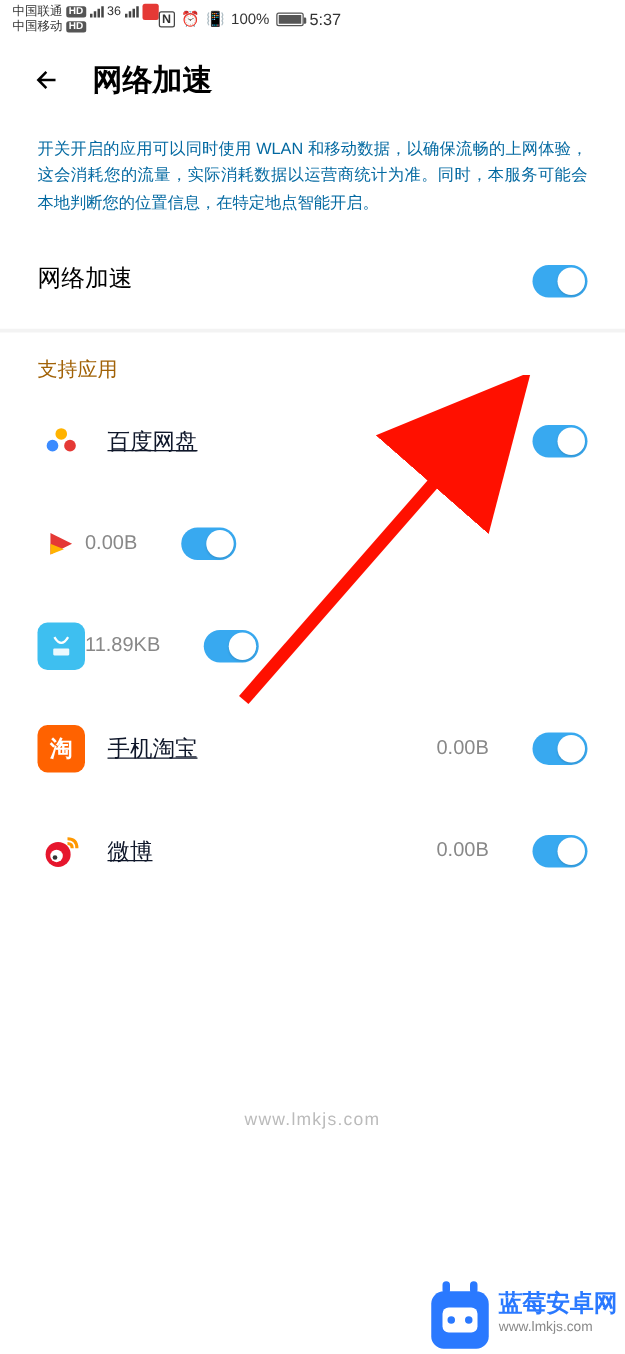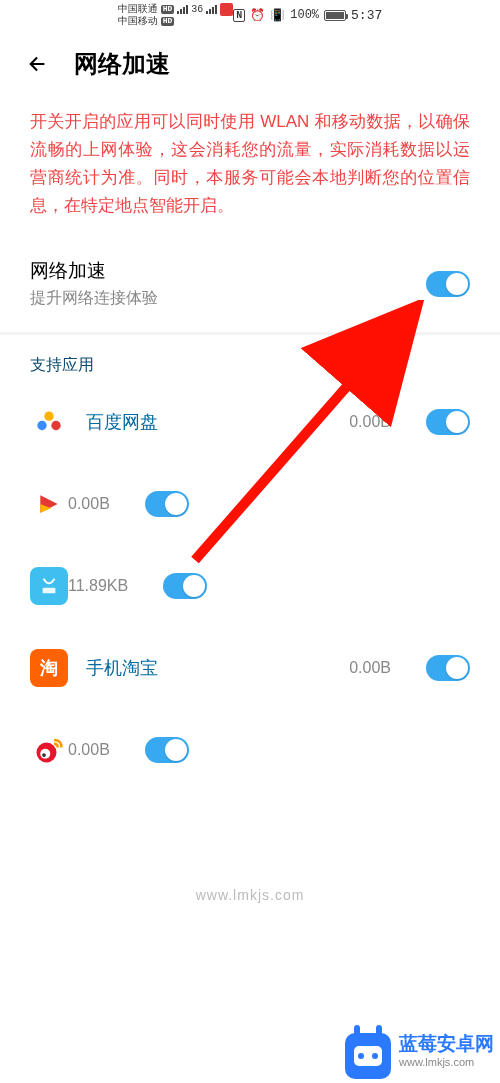--- a/index.html
+++ b/index.html
@@ -8,64 +8,63 @@
       height: 1083px;
       font-family: -apple-system, "PingFang SC", "Microsoft YaHei", sans-serif;
       background: #fff;
       position: relative;
       overflow: hidden;
     }
     .status-bar {
       height: 30px;
       display: flex;
       align-items: center;
-      justify-content: center;
+      justify-content: flex-start;
       padding: 0 10px;
       font-size: 11px;
       color: #333;
-      font-family: Liberation Mono, monospace;
     }
     .status-left { display: flex; flex-direction: column; line-height: 1.1; font-size: 10px; }
     .carrier-row { display: flex; align-items: center; gap: 3px; }
     .hd-badge { background:#555;color:#fff;border-radius:2px;padding:0 2px;font-size:8px;font-weight:bold; }
     .sig { display:inline-flex;align-items:flex-end;gap:1px;height:9px; }
     .sig span { width:2px;background:#444; }
     .status-right { display:flex;align-items:center;gap:5px;font-size:12px; }
     .nfc { font-weight:bold;border:1px solid #444;border-radius:2px;padding:0 2px;font-size:10px; }
     .clock { font-size:13px;font-weight:500; }
     .batt { width:22px;height:11px;border:1px solid #555;border-radius:2px;position:relative; }
     .batt::after{content:'';position:absolute;right:-3px;top:3px;width:2px;height:5px;background:#555;border-radius:0 1px 1px 0;}
     .batt-fill{position:absolute;left:1px;top:1px;bottom:1px;right:1px;background:#555;}
     .header { display:flex;align-items:center;padding:18px 24px; }
     .back-btn { width:28px;height:28px;display:flex;align-items:center;justify-content:center;margin-right:22px;cursor:pointer; }
     .back-btn svg { width:22px;height:22px; }
     .page-title { font-size:24px;font-weight:700;color:#000; }
     .desc {
-      font-size:17px;line-height:1.65;color:#ef4444;padding:10px 30px 20px 30px;
+      font-size:13px;line-height:1.65;color:#0369a1;padding:10px 30px 20px 30px;
       text-align:justify;
     }
     .setting-row {
       padding:18px 30px 18px 30px;display:flex;align-items:center;justify-content:space-between;
     }
     .setting-text h3 { font-size:19px;font-weight:400;color:#000;margin-bottom:4px; }
     .setting-text p { font-size:16px;color:#888; }
     .toggle {
       width:44px;height:26px;border-radius:13px;background:#38a9f0;position:relative;cursor:pointer;
     }
     .toggle .knob {
       width:22px;height:22px;background:#fff;border-radius:50%;position:absolute;top:2px;right:2px;
       box-shadow:0 1px 2px rgba(0,0,0,.15);
     }
     .section-divider { height:3px;background:#f3f3f3;margin-top:5px; }
-    .section-title { font-size:16px;color:#0c4a6e;padding:20px 30px 5px 30px; }
+    .section-title { font-size:16px;color:#a16207;padding:20px 30px 5px 30px; }
     .app-row {
       display:flex;align-items:center;padding:22px 30px;
     }
     .app-icon { width:38px;height:38px;border-radius:8px;display:flex;align-items:center;justify-content:center;flex-shrink:0; }
-    .app-name { flex:1;font-size:18px;color:#0369a1;margin-left:18px;}
+    .app-name { flex:1;font-size:18px;color:#0f172a;margin-left:18px;text-decoration:underline;}
     .app-data { font-size:16px;color:#888;margin-right:35px; }
     .arrow {
       position:absolute;top:300px;left:175px;pointer-events:none;
     }
     .watermark {
       position:absolute;left:0;right:0;bottom:180px;text-align:center;
       font-size:14px;color:#bbb;letter-spacing:1px;
     }
     .footer-badge {
       position:absolute;right:0;bottom:0;display:flex;
@@ -135,21 +134,20 @@
       </svg>
   </div>
   <div class="page-title">网络加速</div>
 </div>
 
 <div class="desc">开关开启的应用可以同时使用 WLAN 和移动数据，以确保流畅的上网体验，这会消耗您的流量，实际消耗数据以运营商统计为准。同时，本服务可能会本地判断您的位置信息，在特定地点智能开启。</div>
 
 <div class="setting-row">
   <div class="setting-text">
     <h3>网络加速</h3>
-    <p>提升网络连接体验</p>
   </div>
   <div class="toggle">
       <div class="knob"></div>
     </div>
 </div>
 
 <div class="section-divider"></div>
 
 <div class="section-title">支持应用</div>
 
@@ -206,20 +204,21 @@
 <div class="app-row">
   <div class="app-icon" style="background:#fff">
     <svg width="30" height="30" viewBox="0 0 24 24">
         <circle cx="10" cy="14" r="8" fill="#e6162d"></circle>
         <circle cx="9" cy="15" r="4" fill="#fff"></circle>
         <circle cx="8" cy="16" r="1.5" fill="#333"></circle>
         <path d="M16 4 Q22 4 22 10" stroke="#ff9800" stroke-width="2" fill="none"></path>
         <path d="M16 7 Q19 7 19 10" stroke="#ff9800" stroke-width="2" fill="none"></path>
       </svg>
   </div>
+  <div class="app-name">微博</div>
   <div class="app-data">0.00B</div>
   <div class="toggle">
       <div class="knob"></div>
     </div>
 </div>
 
 <svg class="arrow" width="260" height="280">
   <defs>
     <marker id="ah" markerWidth="12" markerHeight="12" refX="9" refY="6" orient="auto">
       <path d="M0,0 L12,6 L0,12 Z" fill="#ff1000"></path>

